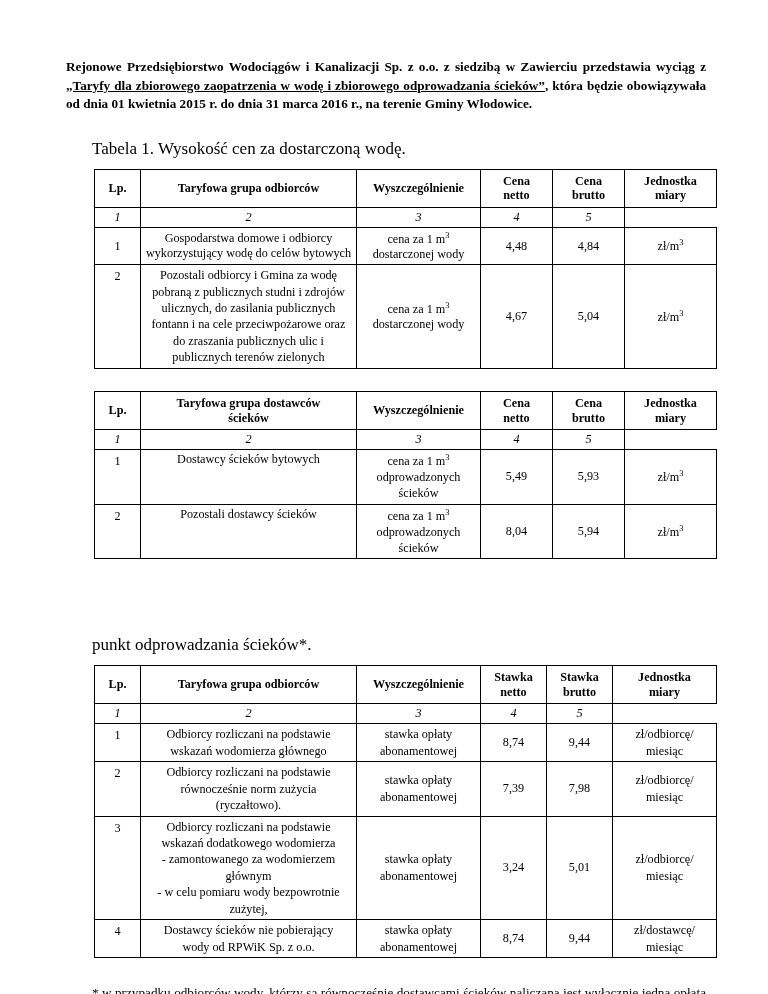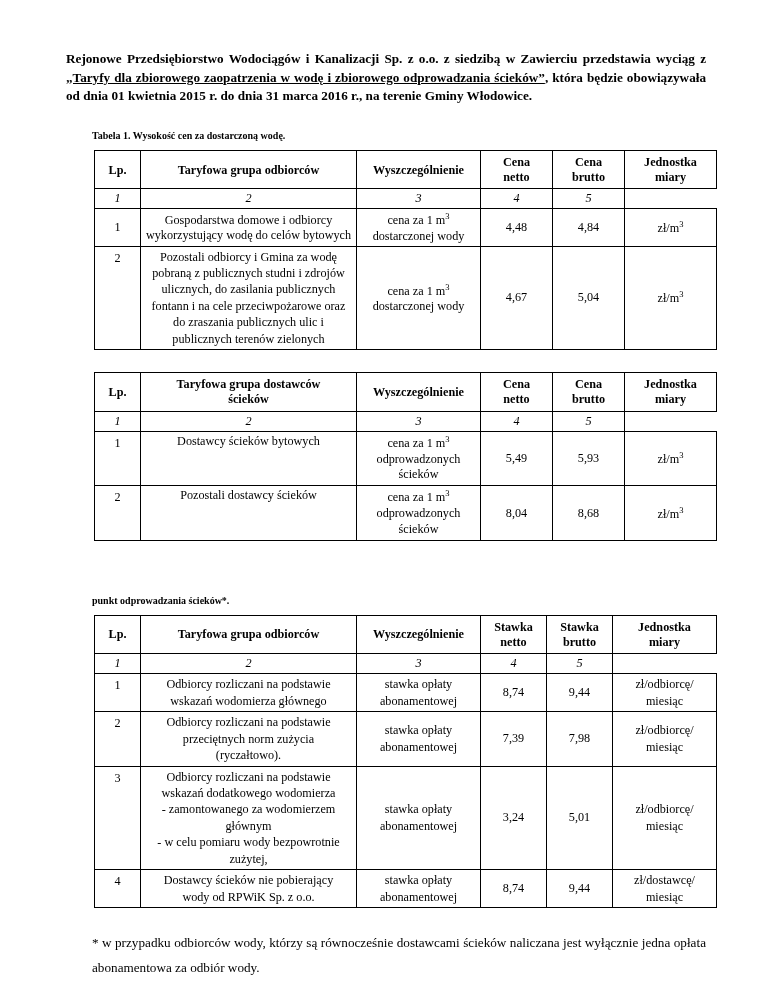--- a/index.html
+++ b/index.html
@@ -18,28 +18,28 @@
     min-height: 994px;
     box-sizing: border-box;
     padding: 46px 62px 20px 66px;
     background: #ffffff;
   }
   .intro {
     font-size: 13.2px;
     line-height: 1.42;
     text-align: justify;
     font-weight: bold;
-    margin: 4px 0 22px 0;
+    margin: 12px 0 22px 0;
   }
   .intro .u {
     text-decoration: underline;
   }
   .caption {
-    font-size: 10px;
-    font-weight: bold;
+    font-size: 17px;
+    font-weight: normal;
     margin: 0 0 7px 0;
     padding-left: 26px;
     line-height: 1.5;
   }
   .caption.wrap {
     padding-left: 26px;
   }
   table.t {
     border-collapse: collapse;
     width: 622px;
@@ -209,21 +209,21 @@
       </tr>
       <tr>
         <td class="c" style="vertical-align:top;padding-top:4px">2</td>
         <td class="l cellpad" style="vertical-align:top">Pozostali dostawcy ścieków</td>
         <td class="c cellpad" style="vertical-align:top;line-height:1.3">
           <span>cena za 1 m</span><span class="sup">3</span><br>
           <span>odprowadzonych</span><br>
           <span>ścieków</span>
         </td>
         <td class="c">8,04</td>
-        <td class="c">8,68</td>
+        <td class="c">5,94</td>
         <td class="c">
           <span>zł/m</span><span class="sup">3</span>
         </td>
       </tr>
     </tbody>
   </table>
 
   <p class="caption wrap">
     <br><br>
     <span>punkt odprowadzania ścieków*.</span>
@@ -279,21 +279,21 @@
         <td class="c">9,44</td>
         <td class="c" style="line-height:1.35">
           <span>zł/odbiorcę/</span><br>
           <span>miesiąc</span>
         </td>
       </tr>
       <tr>
         <td class="c" style="vertical-align:top;padding-top:4px">2</td>
         <td class="c cellpad" style="line-height:1.35">
           <span>Odbiorcy rozliczani na podstawie</span><br>
-          <span>przeciętnych norm zużycia</span><br>
+          <span>równocześnie norm zużycia</span><br>
           <span>(ryczałtowo).</span>
         </td>
         <td class="c cellpad" style="line-height:1.35">
           <span>stawka opłaty</span><br>
           <span>abonamentowej</span>
         </td>
         <td class="c">7,39</td>
         <td class="c">7,98</td>
         <td class="c" style="line-height:1.35">
           <span>zł/odbiorcę/</span><br>

